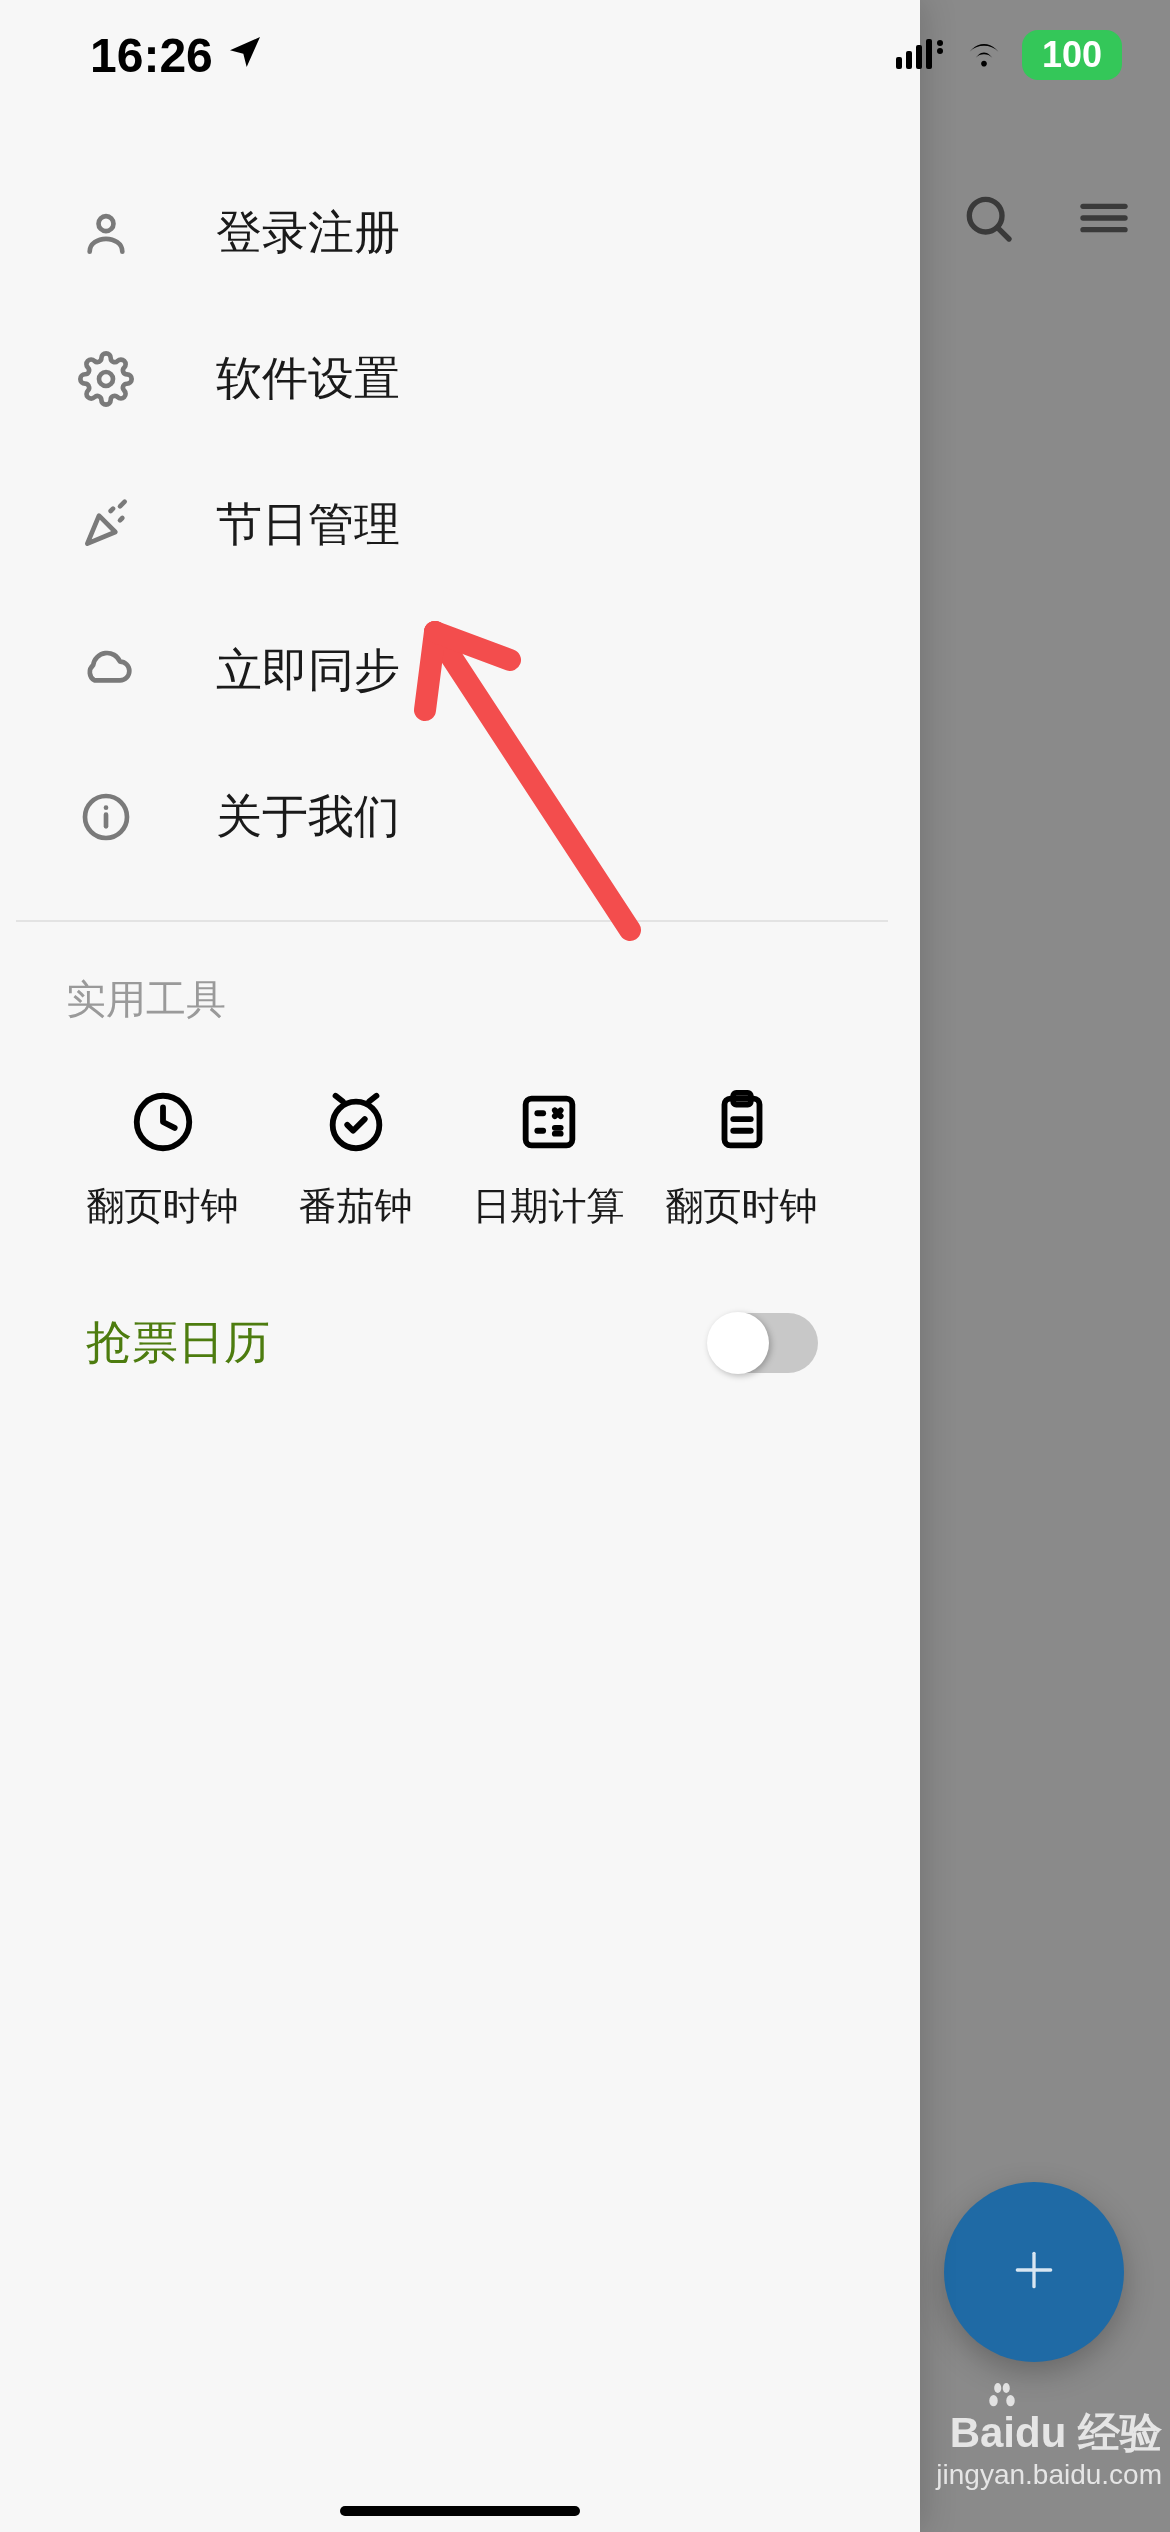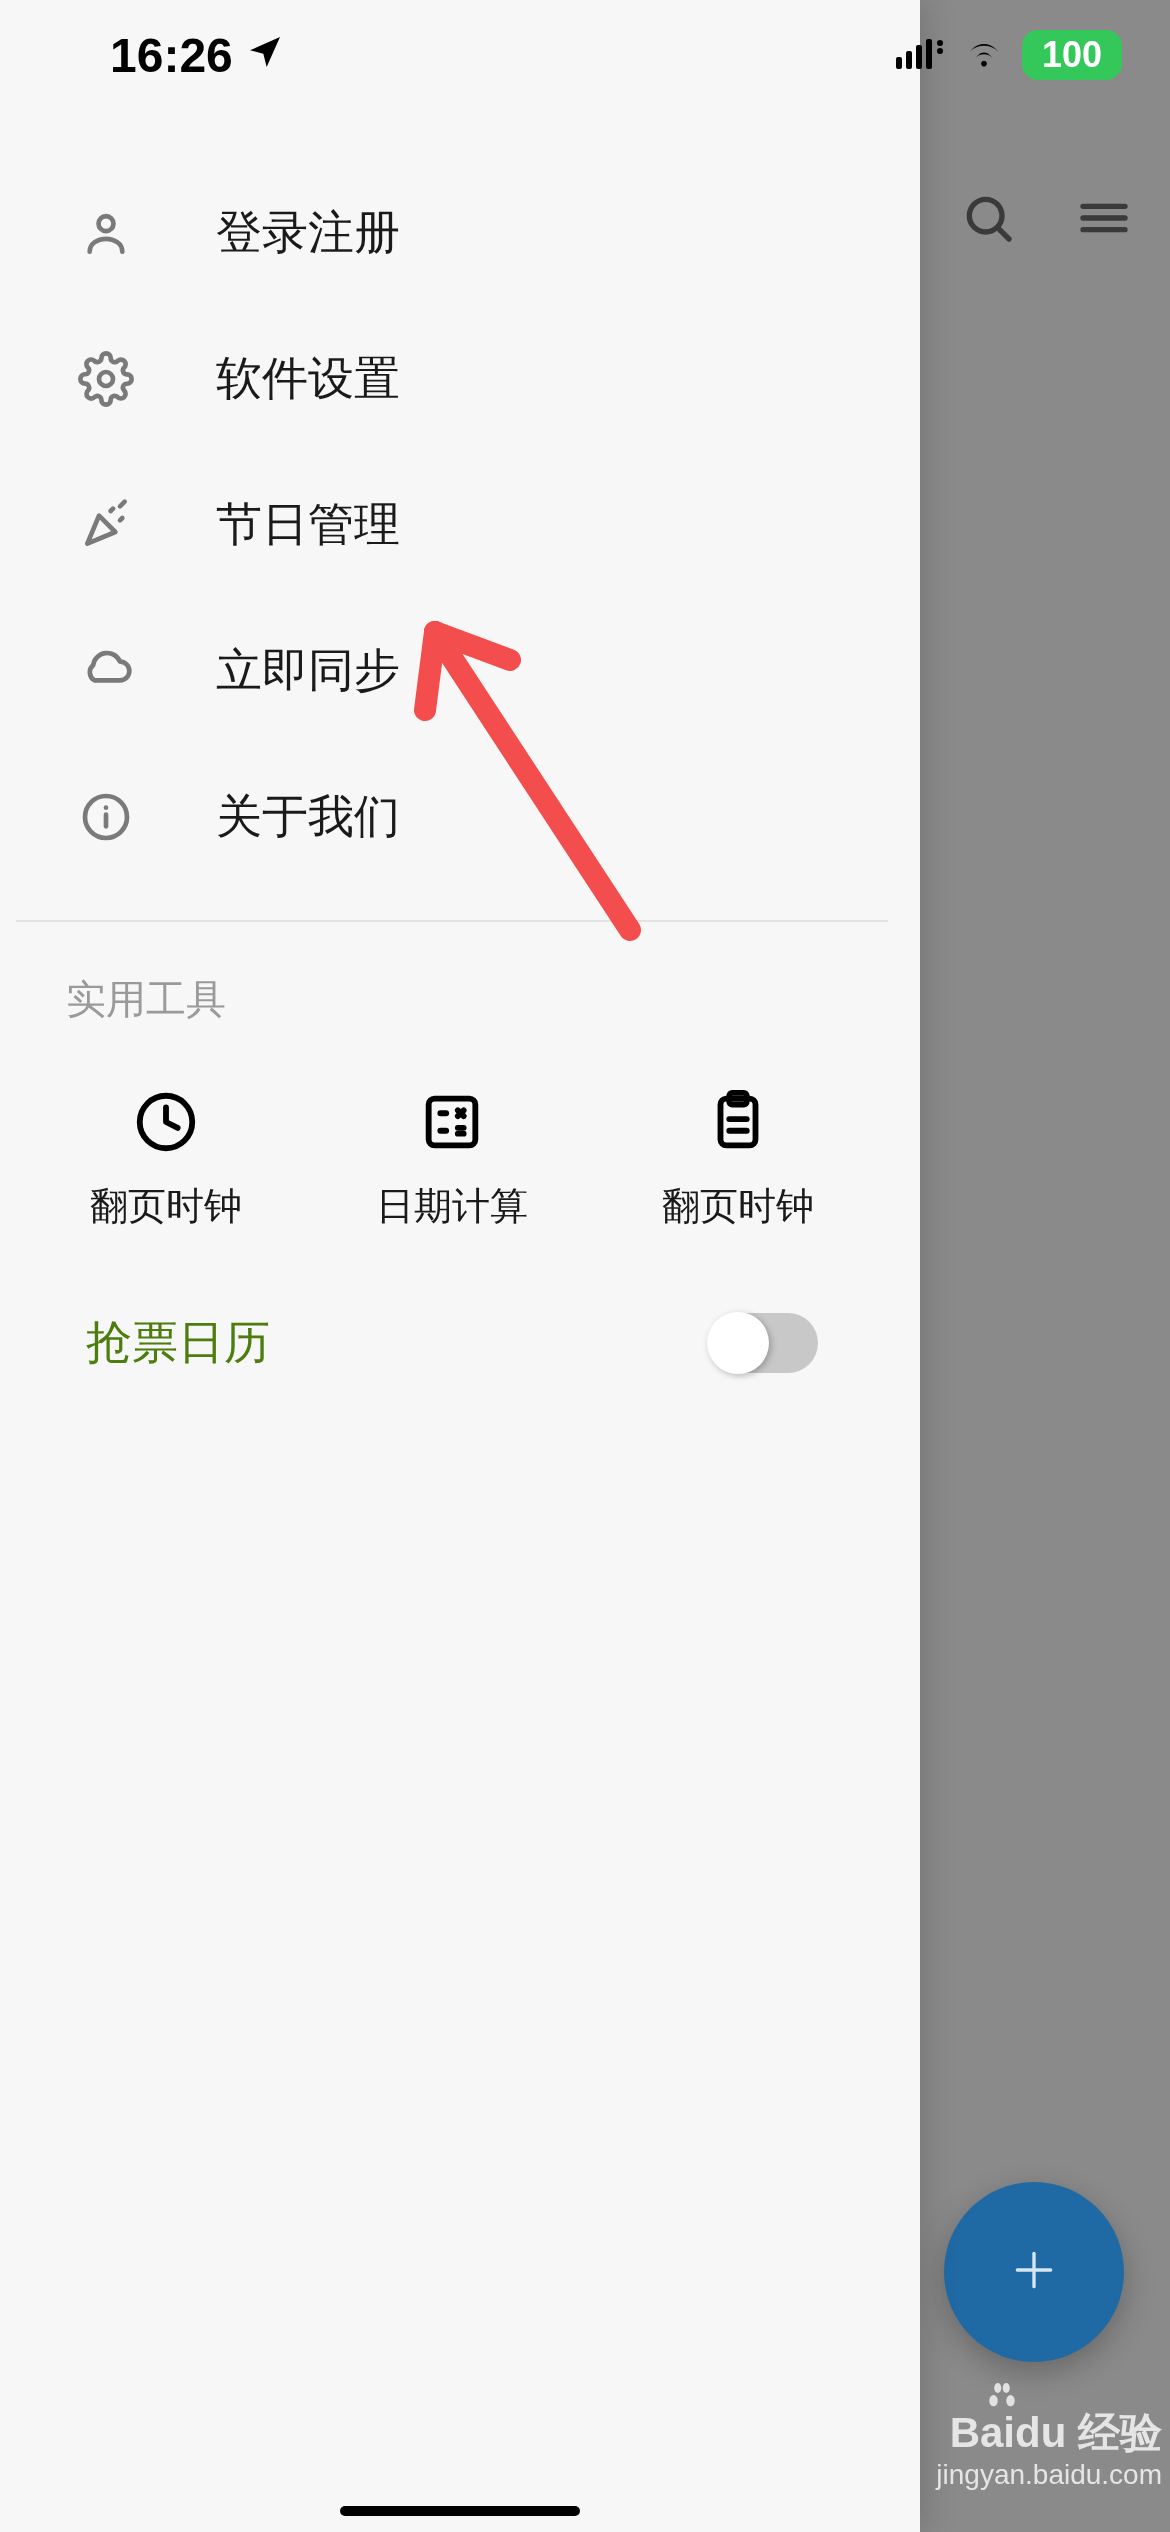--- a/index.html
+++ b/index.html
@@ -25,21 +25,20 @@
 
 .status-bar {
   position: absolute;
   top: 0; left: 0; right: 0;
   height: 110px;
   display: flex;
   align-items: center;
   justify-content: space-between;
   padding: 0 48px 0 90px;
   z-index: 50;
-  margin-left: 20px;
 }
 .status-left { display: flex; align-items: center; gap: 12px; color: #000; font-weight: 700; font-size: 48px; }
 .status-right { display: flex; align-items: center; gap: 16px; }
 .battery-pill {
   background: #34c759; color: #fff; font-weight: 700;
   border-radius: 16px; padding: 4px 16px; font-size: 36px;
   min-width: 100px; text-align: center;
 }
 
 
@@ -219,20 +218,31 @@
       <div class="tools-title">实用工具</div>
       <div class="tools-row">
         <div class="tool-item">
           <span>
             <svg width="70" height="70" viewBox="0 0 24 24" fill="none" stroke="#000" stroke-width="2" stroke-linecap="round" stroke-linejoin="round">
                 <circle cx="12" cy="12" r="9"></circle>
                 <polyline points="12 7 12 12 16 14"></polyline>
               </svg>
           </span>
           <span class="tool-label">翻页时钟</span>
+        </div>
+        <div class="tool-item">
+          <span>
+            <svg width="70" height="70" viewBox="0 0 24 24" fill="none" stroke="#000" stroke-width="2" stroke-linecap="round" stroke-linejoin="round">
+                <circle cx="12" cy="13" r="8"></circle>
+                <path d="M9 13l2 2 4-4"></path>
+                <line x1="5" y1="3" x2="7.5" y2="5"></line>
+                <line x1="19" y1="3" x2="16.5" y2="5"></line>
+              </svg>
+          </span>
+          <span class="tool-label">番茄钟</span>
         </div>
         <div class="tool-item">
           <span>
             <svg width="70" height="70" viewBox="0 0 24 24" fill="none" stroke="#000" stroke-width="2" stroke-linecap="round" stroke-linejoin="round">
                 <rect x="4" y="4" width="16" height="16" rx="2"></rect>
                 <line x1="8" y1="9" x2="10" y2="9"></line>
                 <line x1="14" y1="8" x2="16" y2="10"></line>
                 <line x1="16" y1="8" x2="14" y2="10"></line>
                 <line x1="8" y1="15" x2="10" y2="15"></line>
                 <line x1="14" y1="14" x2="16" y2="14"></line>

